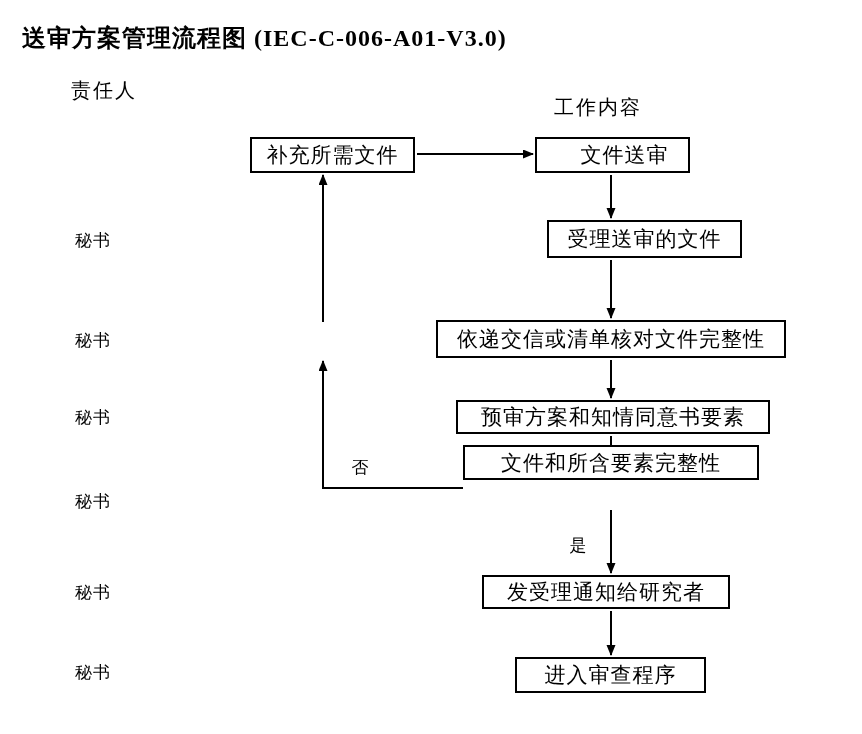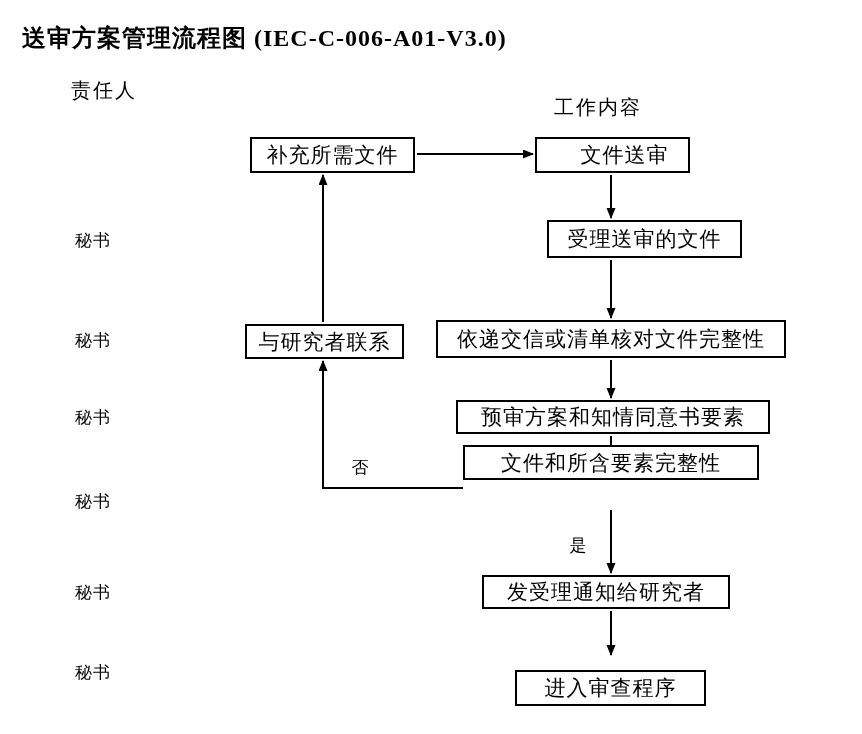--- a/index.html
+++ b/index.html
@@ -125,20 +125,19 @@
     <polyline points="463,488 323,488 323,361" marker-end="url(#ah)"></polyline>
     <line x1="323" y1="322" x2="323" y2="175" marker-end="url(#ah)"></line>
   </svg>
 
   <div class="node" style="left:250px;top:137px;width:165px;height:36px;">补充所需文件</div>
   <div class="node" style="left:535px;top:137px;width:155px;height:36px;padding-left:24px;">文件送审</div>
   <div class="node" style="left:547px;top:220px;width:195px;height:38px;">受理送审的文件</div>
   <div class="node" style="left:456px;top:400px;width:314px;height:34px;">预审方案和知情同意书要素</div>
   <div class="node" style="left:436px;top:320px;width:350px;height:38px;">依递交信或清单核对文件完整性</div>
   <div class="node" style="left:463px;top:445px;width:296px;height:35px;">文件和所含要素完整性</div>
-  <div class="node" style="left:245px;top:324px;width:159px;height:35px;">与研究者联系</div>
   <div class="node" style="left:482px;top:575px;width:248px;height:34px;">发受理通知给研究者</div>
-  <div class="node" style="left:515px;top:657px;width:191px;height:36px;margin-top:13px;">进入审查程序</div>
+  <div class="node" style="left:515px;top:657px;width:191px;height:36px;">进入审查程序</div>
 
   <div class="branch branch-no">否</div>
   <div class="branch branch-yes">是</div>
 
 </div>
 
 </body></html>

